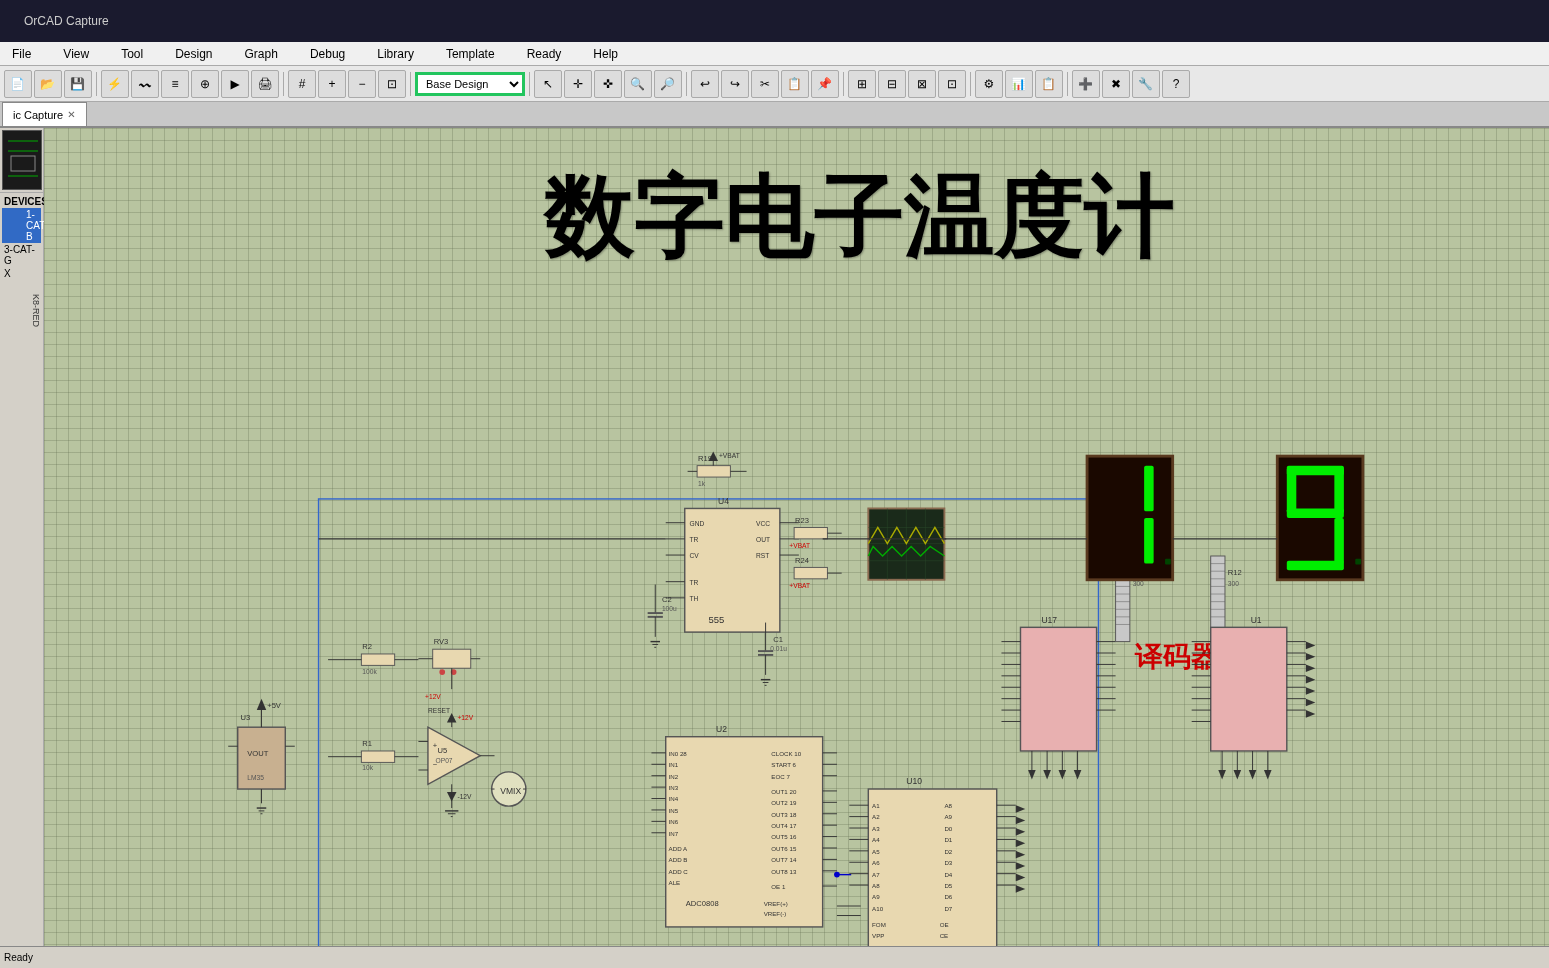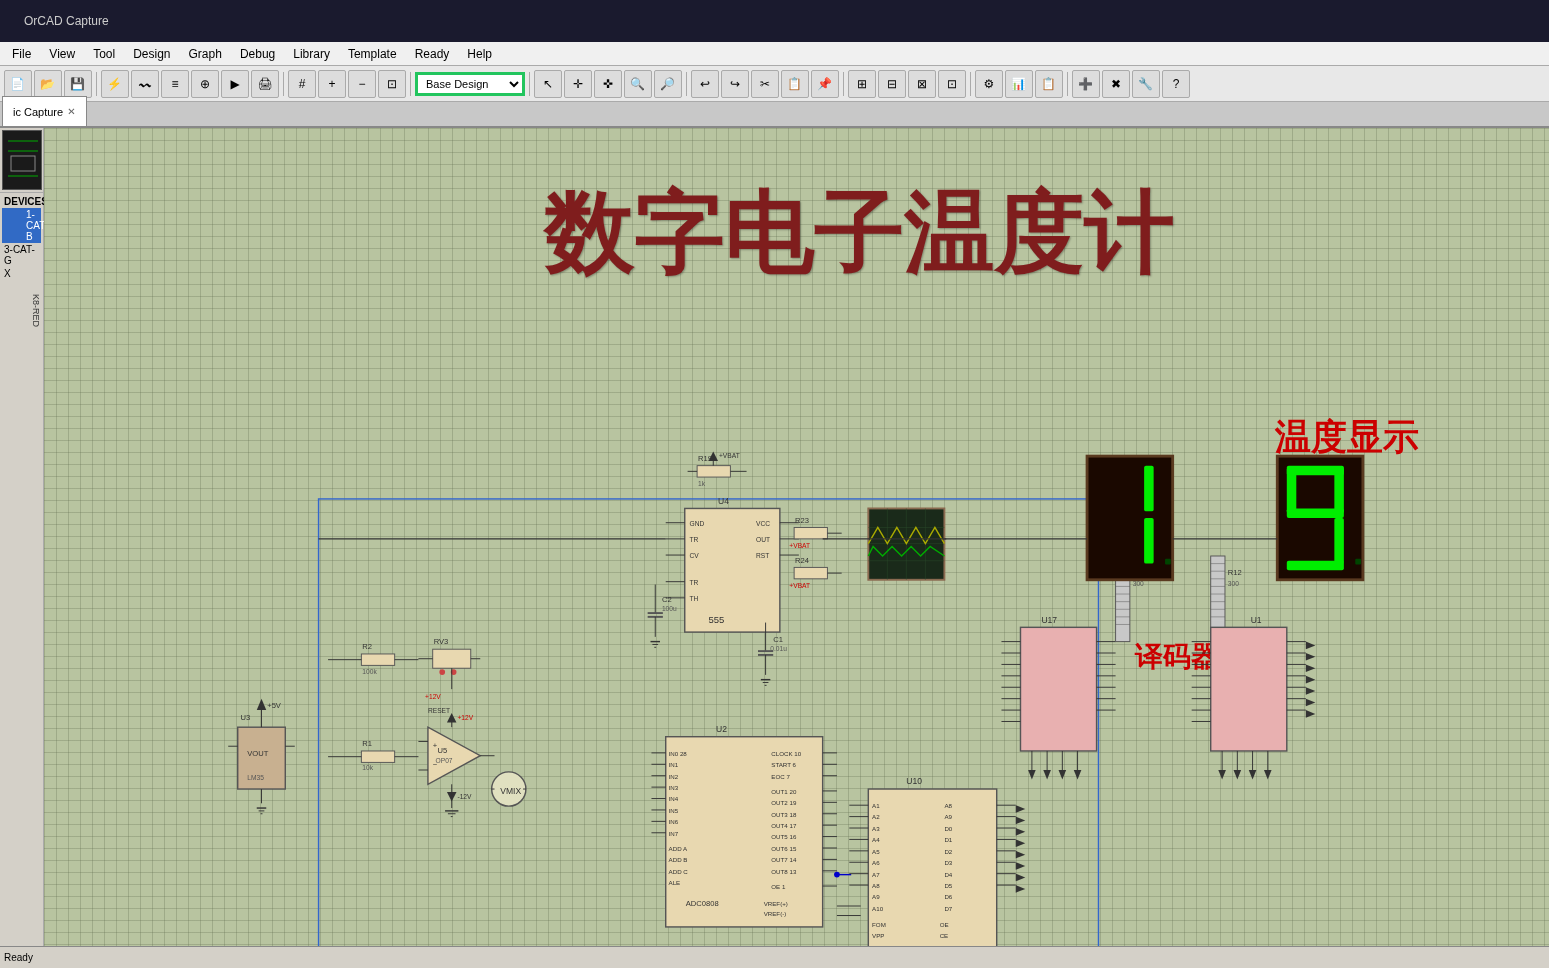--- a/index.html
+++ b/index.html
@@ -15,21 +15,21 @@
       font-size: 12px;
       padding: 0 24px;
       gap: 20px;
     }
     #menu-bar {
       height: 24px;
       background: #f0f0f0;
       display: flex;
       align-items: center;
       padding: 0 4px;
-      gap: 2px;
+      gap: 16px;
       font-size: 12px;
       color: #000;
       border-bottom: 1px solid #aaa;
     }
     .menu-item {
       padding: 2px 8px;
       cursor: pointer;
     }
 
     
@@ -64,21 +64,21 @@
     
     #tab-bar {
       height: 26px;
       background: #c8c8c8;
       display: flex;
       align-items: flex-end;
       padding: 0 0 0 2px;
       border-bottom: 2px solid #888;
     }
     .tab {
-      height: 30px;
+      height: 24px;
       background: #e0e0e0;
       border: 1px solid #888;
       border-bottom: none;
       padding: 0 10px;
       display: flex; align-items: center;
       font-size: 11px;
       cursor: pointer;
       gap: 4px;
     }
     .tab.active { background: white; }
@@ -150,26 +150,26 @@
     
     #schematic-svg {
       position: absolute;
       top: 0; left: 0;
       width: 100%; height: 100%;
     }
 
     
     .title-chinese {
       position: absolute;
-      top: 44px;
+      top: 28px;
       left: 50%;
       transform: translateX(-40%);
       font-size: 90px;
       font-weight: bold;
-      color: #7f1d1d;
+      color: #000000;
       font-family: 'Microsoft YaHei', '微软雅黑', Arial, sans-serif;
       text-shadow: 1px 1px 2px rgba(0,0,0,0.3);
       white-space: nowrap;
     }
 
     
     .label-chinese {
       position: absolute;
       font-size: 36px;
       font-weight: bold;
@@ -287,21 +287,20 @@
       <div class="device-item">X</div>
     </div>
     <div style="margin-top:10px; font-size:9px; color:#333; padding:2px; writing-mode:vertical-rl; text-orientation:mixed;">K8-RED</div>
     <div id="left-scroll-btn">▶</div>
   </div>
 
   <div id="canvas-area">
 
     <div class="title-chinese">数字电子温度计</div>
 
-    <div class="label-chinese" style="top:285px; right:130px;">温度显示</div>
 
 
     <div class="label-chinese" style="top:510px; right:330px; font-size:28px;">译码器</div>
 
     <svg id="schematic-svg" viewBox="0 0 1505 900" xmlns="http://www.w3.org/2000/svg">
 
       <rect x="250" y="390" width="820" height="480" fill="none" stroke="#3366cc" stroke-width="1.5"></rect>
 
       <g>
         <rect x="165" y="630" width="50" height="65" fill="#c8b090" stroke="#555" stroke-width="1.5"></rect>

